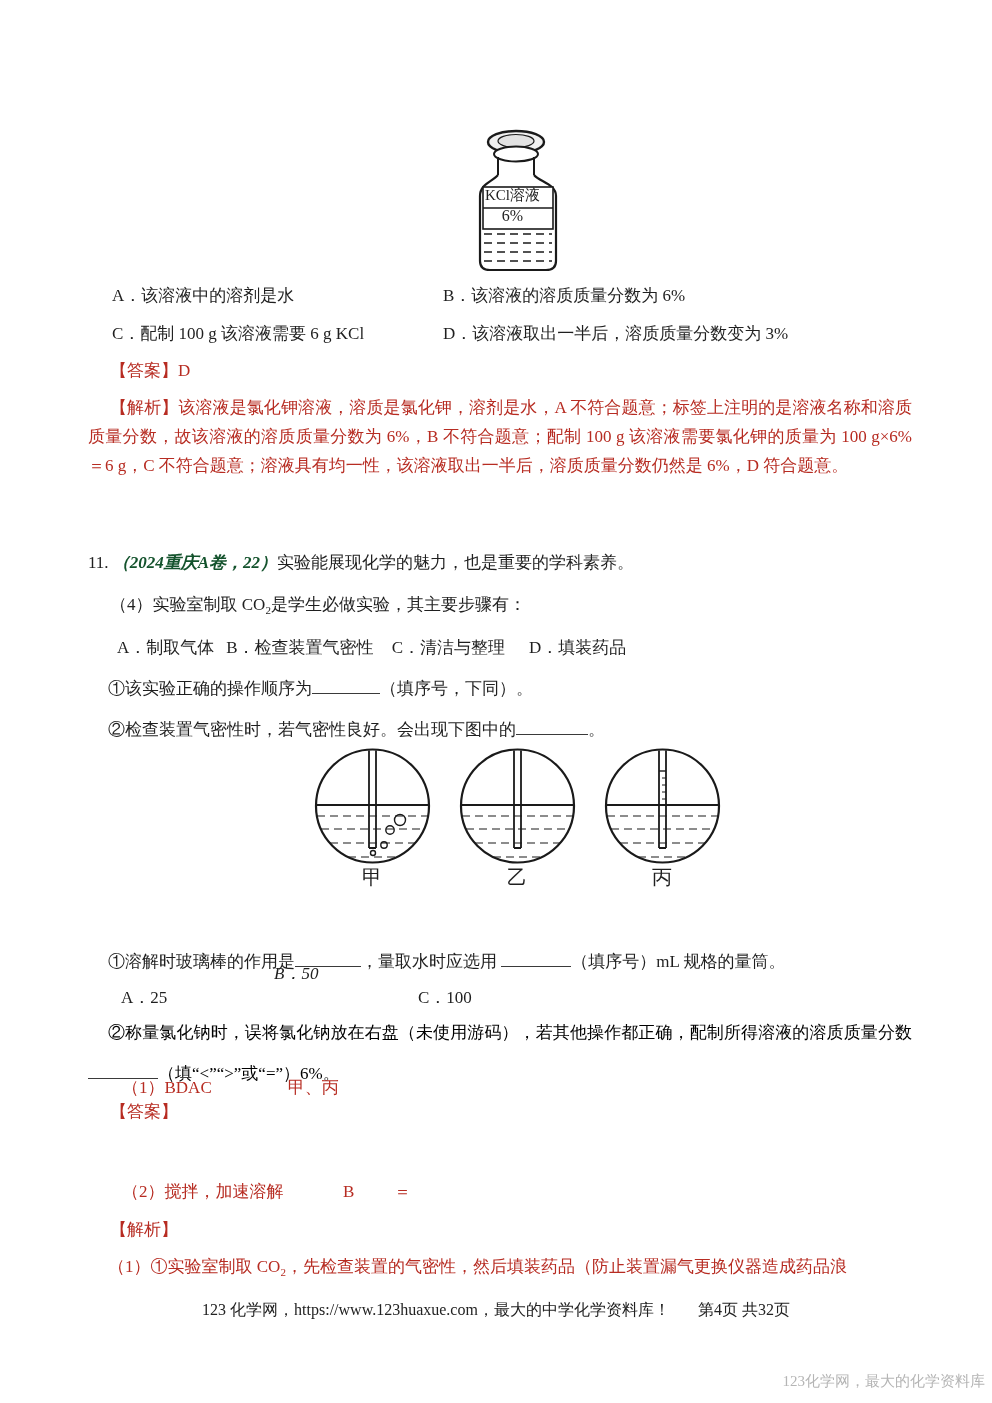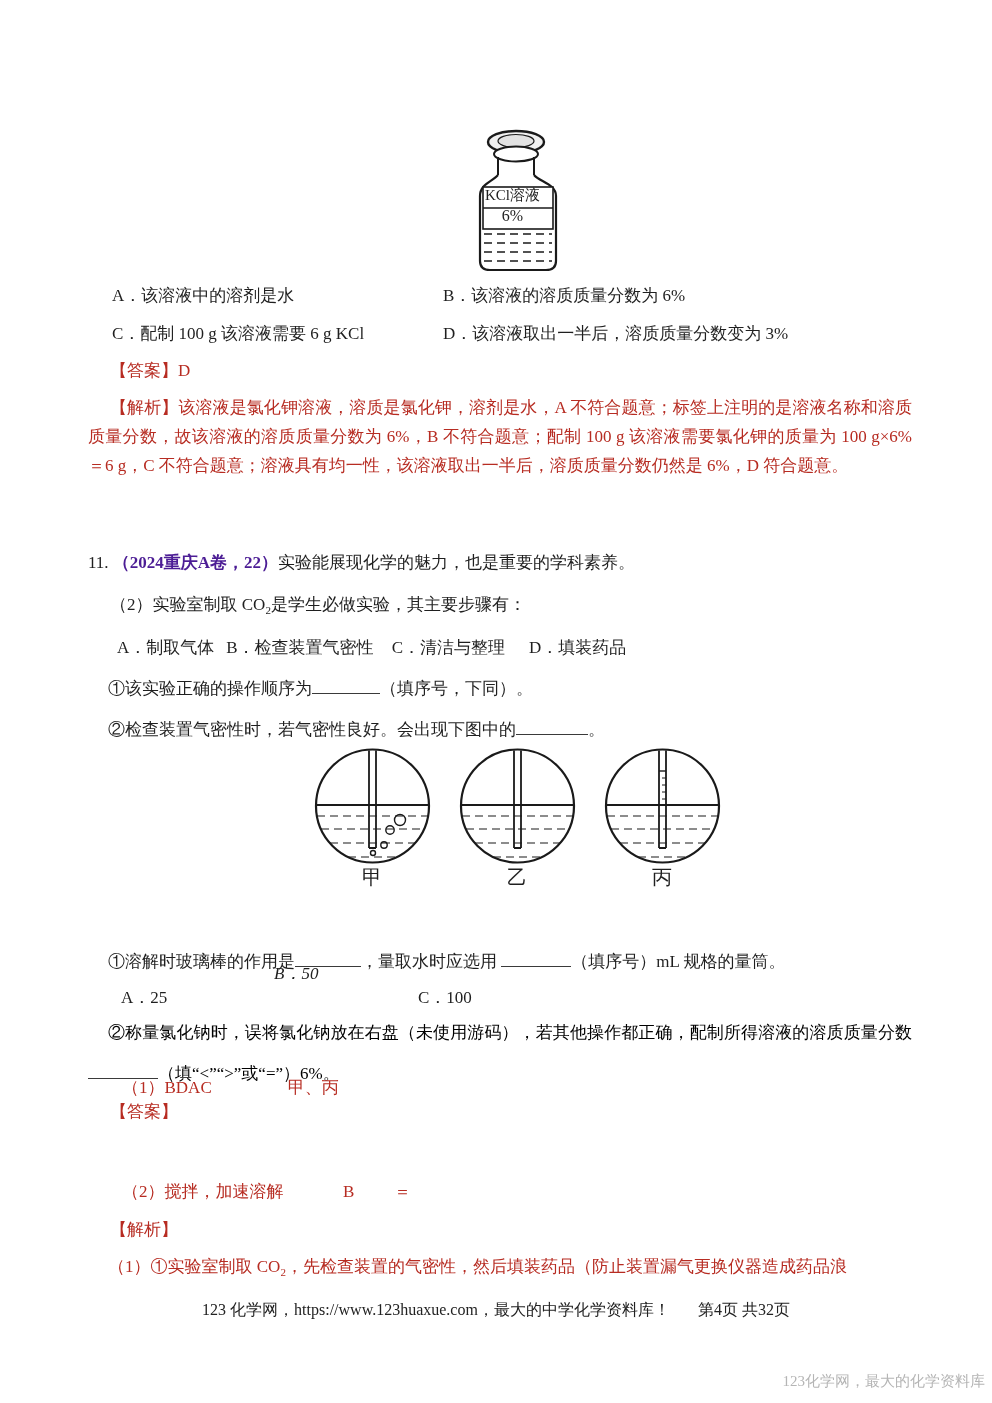--- a/index.html
+++ b/index.html
@@ -3,21 +3,21 @@
 <meta charset="utf-8">
 <style>
   html,body{margin:0;padding:0;background:#ffffff;}
   .page{
     position:relative;width:992px;height:1403px;background:#ffffff;overflow:hidden;
     font-family:"Liberation Serif","DejaVu Serif",serif;
     font-size:17px;color:#1f1f1f;
   }
   .abs{position:absolute;line-height:1;white-space:nowrap;}
   .red{color:#b72c22;}
-  .blue{color:#4c1d95;font-weight:bold;}
+  .blue{color:#14532d;font-weight:bold;font-style:italic;}
   .gray{color:#b5b5b5;}
   .blank{display:inline-block;border-bottom:1px solid #3a3a3a;height:15px;vertical-align:baseline;}
   .para{position:absolute;width:824px;text-align:justify;white-space:normal;}
   .p-analysis{left:88px;top:393px;line-height:29px;text-indent:22px;}
   .p-item2{left:88px;top:1012px;line-height:41px;text-indent:20px;color:#000000;}
   sub{font-size:11px;line-height:0;}
   .diagram-label{position:absolute;font-size:20px;line-height:1;}
   .bottle-text{position:absolute;width:59px;text-align:center;line-height:1;}
   svg{display:block;}
 </style>
@@ -57,21 +57,21 @@
 
   <p class="para p-analysis red" style="margin:0;">
     <span>【解析】</span><span>该溶液是氯化钾溶液，溶质是氯化钾，溶剂是水，A 不符合题意；标签上注明的是溶液名称和溶质质量分数，故该溶液的溶质质量分数为 6%，B 不符合题意；配制 100 g 该溶液需要氯化钾的质量为 100 g×6%＝6 g，C 不符合题意；溶液具有均一性，该溶液取出一半后，溶质质量分数仍然是 6%，D 符合题意。</span>
   </p>
 
   <div class="abs" style="left:88px;top:554px;">
     <span>11.</span><span class="blue" style="margin-left:4px;">（2024重庆A卷，22）</span><span>实验能展现化学的魅力，也是重要的学科素养。</span>
   </div>
 
   <div class="abs" style="left:110px;top:596px;">
-    <span>（2）实验室制取 CO</span><sub>2</sub><span>是学生必做实验，其主要步骤有：</span>
+    <span>（4）实验室制取 CO</span><sub>2</sub><span>是学生必做实验，其主要步骤有：</span>
   </div>
 
   <div class="abs" style="left:117px;top:639px;">
     <span style="margin-right:12px;">A．制取气体</span><span style="margin-right:18px;">B．检查装置气密性</span><span style="margin-right:24px;">C．清洁与整理</span><span>D．填装药品</span>
   </div>
 
   <div class="abs" style="left:108px;top:678px;">
     <span>①该实验正确的操作顺序为</span><span class="blank" style="width:68px;"></span><span>（填序号，下同）。</span>
   </div>
 

